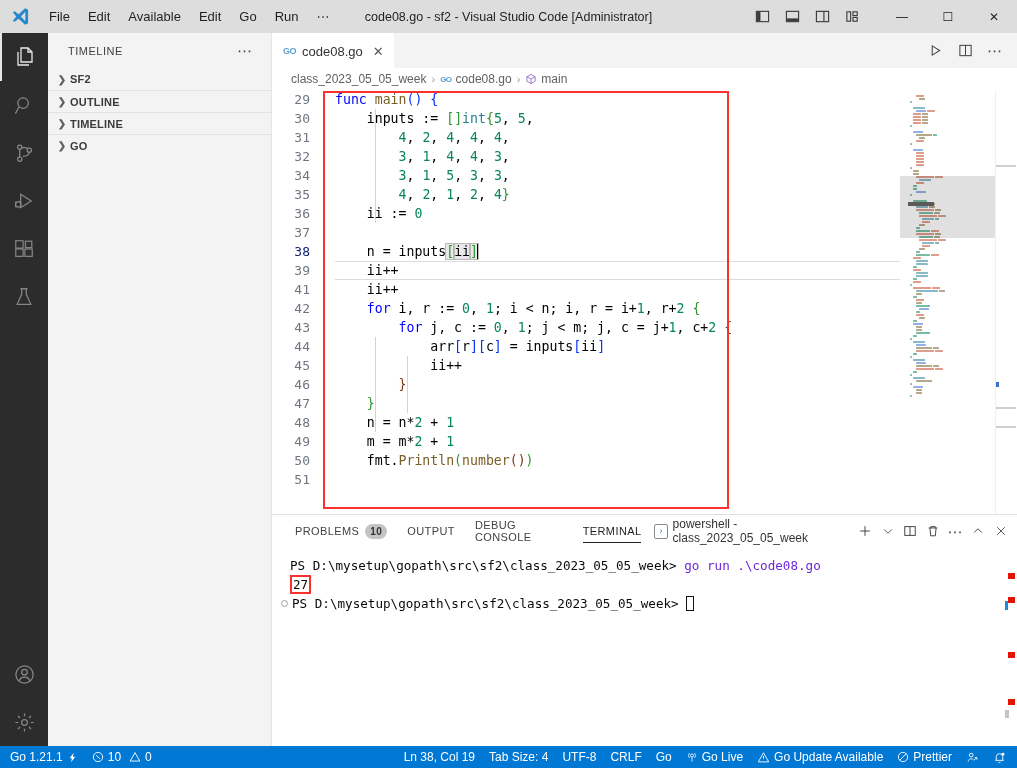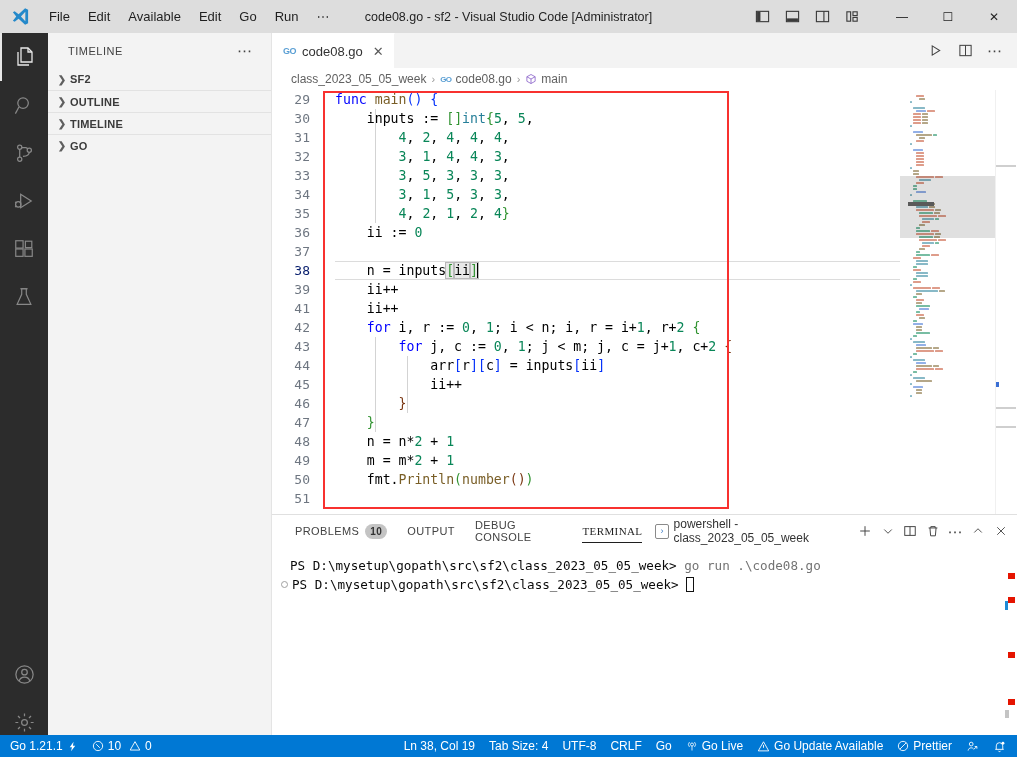--- a/index.html
+++ b/index.html
@@ -158,21 +158,21 @@
     background: #ffffff; border-top: 1px solid #e0e0e0;
   }
   .panel-tabs {
     height: 32px; display: flex; align-items: center; padding-left: 13px;
     font-size: 11px; color: #424242; gap: 0px;
   }
   .ptab {
     display: flex; align-items: center; gap: 6px; padding: 0 10px; height: 32px;
     letter-spacing: 0.4px; position: relative; color: #424242;
   }
-  .ptab.active { color: #1f1f1f; font-family: Liberation Serif, serif; }
+  .ptab.active { color: #1f1f1f; }
   .ptab.active::after {
     content: ''; position: absolute; left: 10px; right: 10px; bottom: 4px; height: 1px; background: #1f1f1f;
   }
   .badge {
     background: #c4c4c4; color: #333; border-radius: 9px; font-size: 10px;
     min-width: 19px; height: 15px; display: inline-flex; align-items: center; justify-content: center;
     padding: 0 5px; font-weight: bold;
   }
   .term-right { margin-left: auto; display: flex; align-items: center; gap: 2px; padding-right: 6px; }
   .term-sel {
@@ -184,35 +184,35 @@
     display: flex; align-items: center; justify-content: center; font-size: 9px; color: #3b7cc4;
   }
   .tr-btn { width: 24px; height: 24px; display: flex; align-items: center; justify-content: center; color: #424242; font-size: 14px; }
 
   .terminal-body {
     padding: 9px 0 0 8px; font-family: "DejaVu Sans Mono", monospace; font-size: 12.6px;
     color: #0a0a0a; line-height: 19px;
   }
   .t-line { white-space: pre; height: 19px; display: flex; align-items: center; }
   .t-ps { color: #0a0a0a; }
-  .t-cmd { color: #737373; }
+  .t-cmd { color: #6d28d9; }
   .t-dot {
     display: inline-block; width: 7px; height: 7px; border: 1px solid #a0a0a0;
     border-radius: 50%; margin-right: 4px; margin-left: -9px;
   }
   .t-cursor { display: inline-block; width: 8px; height: 15px; border: 1px solid #111; vertical-align: -3px; }
   .out-hl { border: 2px solid #f8312f; padding: 0 1px; display: inline-block; line-height: 15px; }
 
   
   .panel-ov { position: absolute; right: 2px; top: 34px; width: 10px; height: 190px; }
   .pov-mark { position: absolute; width: 7px; height: 6px; }
 
   
   .statusbar {
-    position: absolute; left: 0; bottom: 11px; width: 1017px; height: 22px;
+    position: absolute; left: 0; bottom: 0; width: 1017px; height: 22px;
     background: #0078d4; color: #ffffff; display: flex; align-items: center;
     font-size: 12px;
   }
   .sb-item { display: flex; align-items: center; gap: 4px; padding: 0 7px; height: 22px; white-space: nowrap; }
   .sb-left { display: flex; align-items: center; padding-left: 3px; }
   .sb-right { margin-left: auto; display: flex; align-items: center; padding-right: 4px; }
   svg { display: block; }
 </style>
 </head>
 <body>
@@ -416,21 +416,20 @@
 
       <div class="indent-guide" style="left:103px; top:19px; height:114px;"></div>
       <div class="indent-guide" style="left:103px; top:247px; height:95px;"></div>
       <div class="indent-guide" style="left:135px; top:266px; height:57px;"></div>
 
       <div class="code-lines" id="code-lines">
           <div class="cl"><span class="lnum">29</span><span class="ctext"><span class="kw">func </span><span class="fn">main</span><span class="br1">(</span><span class="br1">)</span><span class="op"> </span><span class="br1">{</span></span></div>
           <div class="cl"><span class="lnum">30</span><span class="ctext"><span class="op">    inputs </span><span class="op">:=</span><span class="op"> </span><span class="br2">[</span><span class="br2">]</span><span class="typ">int</span><span class="br2">{</span><span class="num">5</span><span class="op">, </span><span class="num">5</span><span class="op">,</span></span></div>
           <div class="cl"><span class="lnum">31</span><span class="ctext"><span class="op">        </span><span class="num">4</span><span class="op">, </span><span class="num">2</span><span class="op">, </span><span class="num">4</span><span class="op">, </span><span class="num">4</span><span class="op">, </span><span class="num">4</span><span class="op">,</span></span></div>
           <div class="cl"><span class="lnum">32</span><span class="ctext"><span class="op">        </span><span class="num">3</span><span class="op">, </span><span class="num">1</span><span class="op">, </span><span class="num">4</span><span class="op">, </span><span class="num">4</span><span class="op">, </span><span class="num">3</span><span class="op">,</span></span></div>
-          <div class="cl"><span class="lnum">33</span><span class="ctext"><span class="op">        </span><span class="num">3</span><span class="op">, </span><span class="num">5</span><span class="op">, </span><span class="num">3</span><span class="op">, </span><span class="num">3</span><span class="op">, </span><span class="num">3</span><span class="op">,</span></span></div>
           <div class="cl"><span class="lnum">34</span><span class="ctext"><span class="op">        </span><span class="num">3</span><span class="op">, </span><span class="num">1</span><span class="op">, </span><span class="num">5</span><span class="op">, </span><span class="num">3</span><span class="op">, </span><span class="num">3</span><span class="op">,</span></span></div>
           <div class="cl"><span class="lnum">35</span><span class="ctext"><span class="op">        </span><span class="num">4</span><span class="op">, </span><span class="num">2</span><span class="op">, </span><span class="num">1</span><span class="op">, </span><span class="num">2</span><span class="op">, </span><span class="num">4</span><span class="br2">}</span></span></div>
           <div class="cl"><span class="lnum">36</span><span class="ctext"><span class="op">    ii </span><span class="op">:=</span><span class="op"> </span><span class="num">0</span></span></div>
           <div class="cl"><span class="lnum">37</span><span class="ctext"></span></div>
           <div class="cl current"><span class="lnum active">38</span><span class="ctext"><span class="op">    n </span><span class="op">=</span><span class="op"> inputs</span><span class="br2 selbox">[</span><span class="op selbox">ii</span><span class="br2 selbox">]</span><span class="caret"></span></span></div>
           <div class="cl"><span class="lnum">39</span><span class="ctext"><span class="op">    ii++</span></span></div>
           <div class="cl"><span class="lnum">41</span><span class="ctext"><span class="op">    ii++</span></span></div>
           <div class="cl"><span class="lnum">42</span><span class="ctext"><span class="op">    </span><span class="kw">for</span><span class="op"> i, r </span><span class="op">:=</span><span class="op"> </span><span class="num">0</span><span class="op">, </span><span class="num">1</span><span class="op">; i &lt; n; i, r </span><span class="op">=</span><span class="op"> i+</span><span class="num">1</span><span class="op">, r+</span><span class="num">2</span><span class="op"> </span><span class="br2">{</span></span></div>
           <div class="cl"><span class="lnum">43</span><span class="ctext"><span class="op">        </span><span class="kw">for</span><span class="op"> j, c </span><span class="op">:=</span><span class="op"> </span><span class="num">0</span><span class="op">, </span><span class="num">1</span><span class="op">; j &lt; m; j, c </span><span class="op">=</span><span class="op"> j+</span><span class="num">1</span><span class="op">, c+</span><span class="num">2</span><span class="op"> </span><span class="br3">{</span></span></div>
           <div class="cl"><span class="lnum">44</span><span class="ctext"><span class="op">            arr</span><span class="br1">[</span><span class="op">r</span><span class="br1">]</span><span class="br1">[</span><span class="op">c</span><span class="br1">]</span><span class="op"> </span><span class="op">=</span><span class="op"> inputs</span><span class="br1">[</span><span class="op">ii</span><span class="br1">]</span></span></div>
@@ -839,20 +838,23 @@
             </svg>
         </div>
       </div>
     </div>
 
     <div class="terminal-body">
       <div class="t-line" style="padding-left:10px;">
         <span class="t-ps">PS D:\mysetup\gopath\src\sf2\class_2023_05_05_week&gt;</span><span class="t-cmd"> go run .\code08.go</span>
       </div>
       <div class="t-line" style="padding-left:10px;">
+        <span class="out-hl">27</span>
+      </div>
+      <div class="t-line" style="padding-left:10px;">
         <span class="t-dot"></span><span class="t-ps">PS D:\mysetup\gopath\src\sf2\class_2023_05_05_week&gt;</span><span>&nbsp;</span><span class="t-cursor"></span>
       </div>
     </div>
 
     <div class="panel-ov">
       <div class="pov-mark" style="background:#e51400; left:3px; top:24px;"></div>
       <div class="pov-mark" style="background:#e51400; left:3px; top:48px;"></div>
       <div class="pov-mark" style="background:#1e8ad6; left:0px; top:52px; width:3px; height:9px;"></div>
       <div class="pov-mark" style="background:#e51400; left:3px; top:103px;"></div>
       <div class="pov-mark" style="background:#e51400; left:3px; top:150px;"></div>

